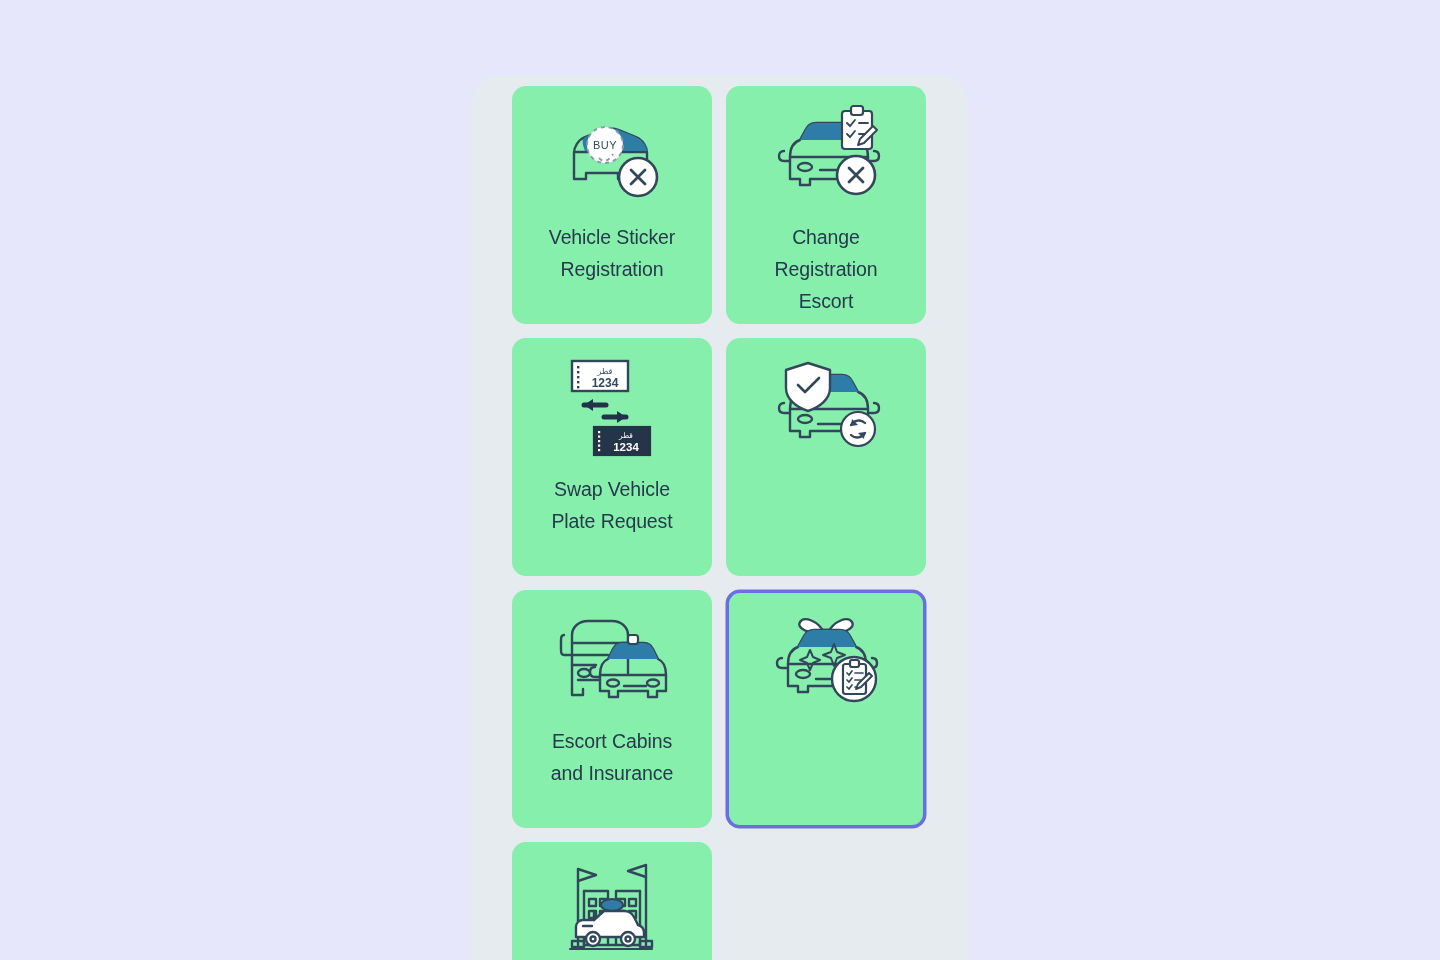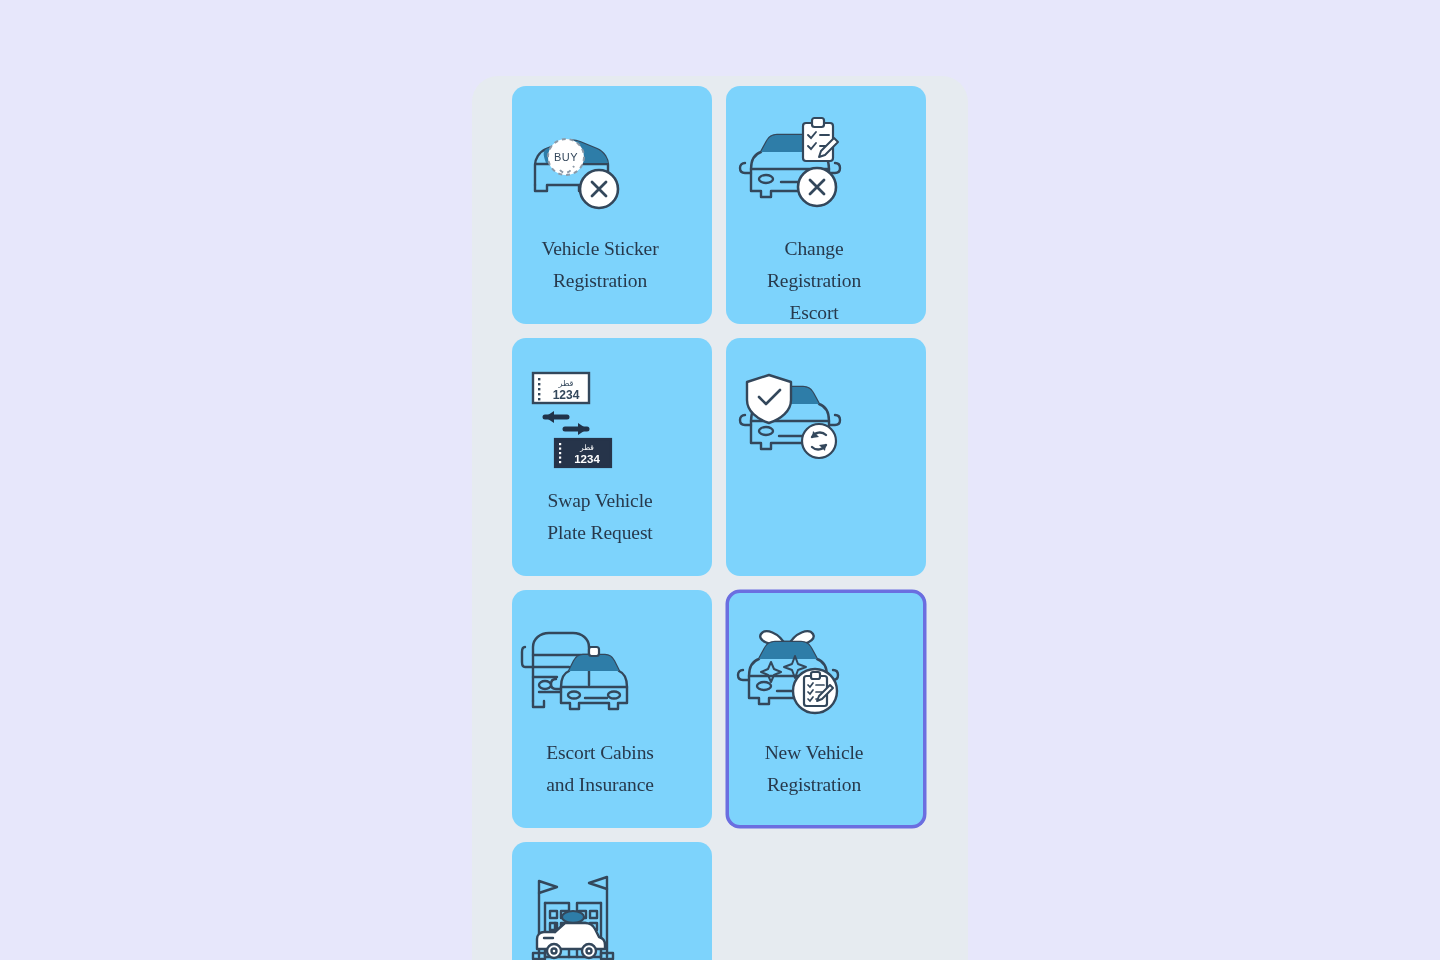--- a/index.html
+++ b/index.html
@@ -34,27 +34,28 @@
     top: 10px;
     width: 416px;
     display: grid;
     grid-template-columns: 200px 200px;
     column-gap: 14px;
     row-gap: 14px;
   }
 
   
   .service-card {
-    background: #7dd3fc;
+    background: #86efac;
     border-radius: 14px;
     height: 238px;
     border: 3px solid transparent;
     display: flex;
     flex-direction: column;
-    padding-top: 26px;
+    align-items: center;
+    padding-top: 14px;
     cursor: pointer;
     position: relative;
   }
 
   .service-card.selected {
     border-color: #6b6ee0;
     box-shadow: 0 0 0 0.5px #6b6ee0;
   }
 
   .card-icon {
@@ -69,21 +70,21 @@
   .card-icon svg { display: block; }
 
   .card-label {
     margin-top: 14px;
     width: 170px;
     text-align: center;
     font-size: 19.5px;
     line-height: 32px;
     letter-spacing: -0.1px;
     color: #27394c;
-    font-family: Liberation Serif, serif;
+    font-family: Liberation Sans, sans-serif;
     font-weight: 400;
   }
 
   
   .service-card.partial { height: 238px; }
 </style>
 </head>
 <body>
 
 <div id="service-panel">
@@ -283,24 +284,20 @@
           <g fill="none" stroke="#33475b" stroke-width="1.7" stroke-linecap="round">
             <path d="M77 61 L79 63 L82 59"></path>
             <path d="M85 61 L93 61"></path>
             <path d="M77 68 L79 70 L82 66"></path>
             <path d="M85 68 L91 68"></path>
             <path d="M77 75 L79 77 L82 73"></path>
             <path d="M85 75 L90 75"></path>
           </g>
           <path d="M88 72 L99 61 L102 64 L91 75 L86 77 Z" fill="#ffffff" stroke="#33475b" stroke-width="2" stroke-linejoin="round"></path>
         </svg>
-      </div>
-      <div class="card-label">
-        <span>New Vehicle</span><br>
-        <span>Registration</span>
       </div>
     </div>
 
     <div class="service-card partial">
       <div class="card-icon">
         <svg width="112" height="96" viewBox="0 0 112 96">
           <g fill="none" stroke="#33475b" stroke-width="2.4" stroke-linecap="round" stroke-linejoin="round">
 
             <path d="M22 18 L22 82"></path>
             <path d="M90 14 L90 82"></path>

